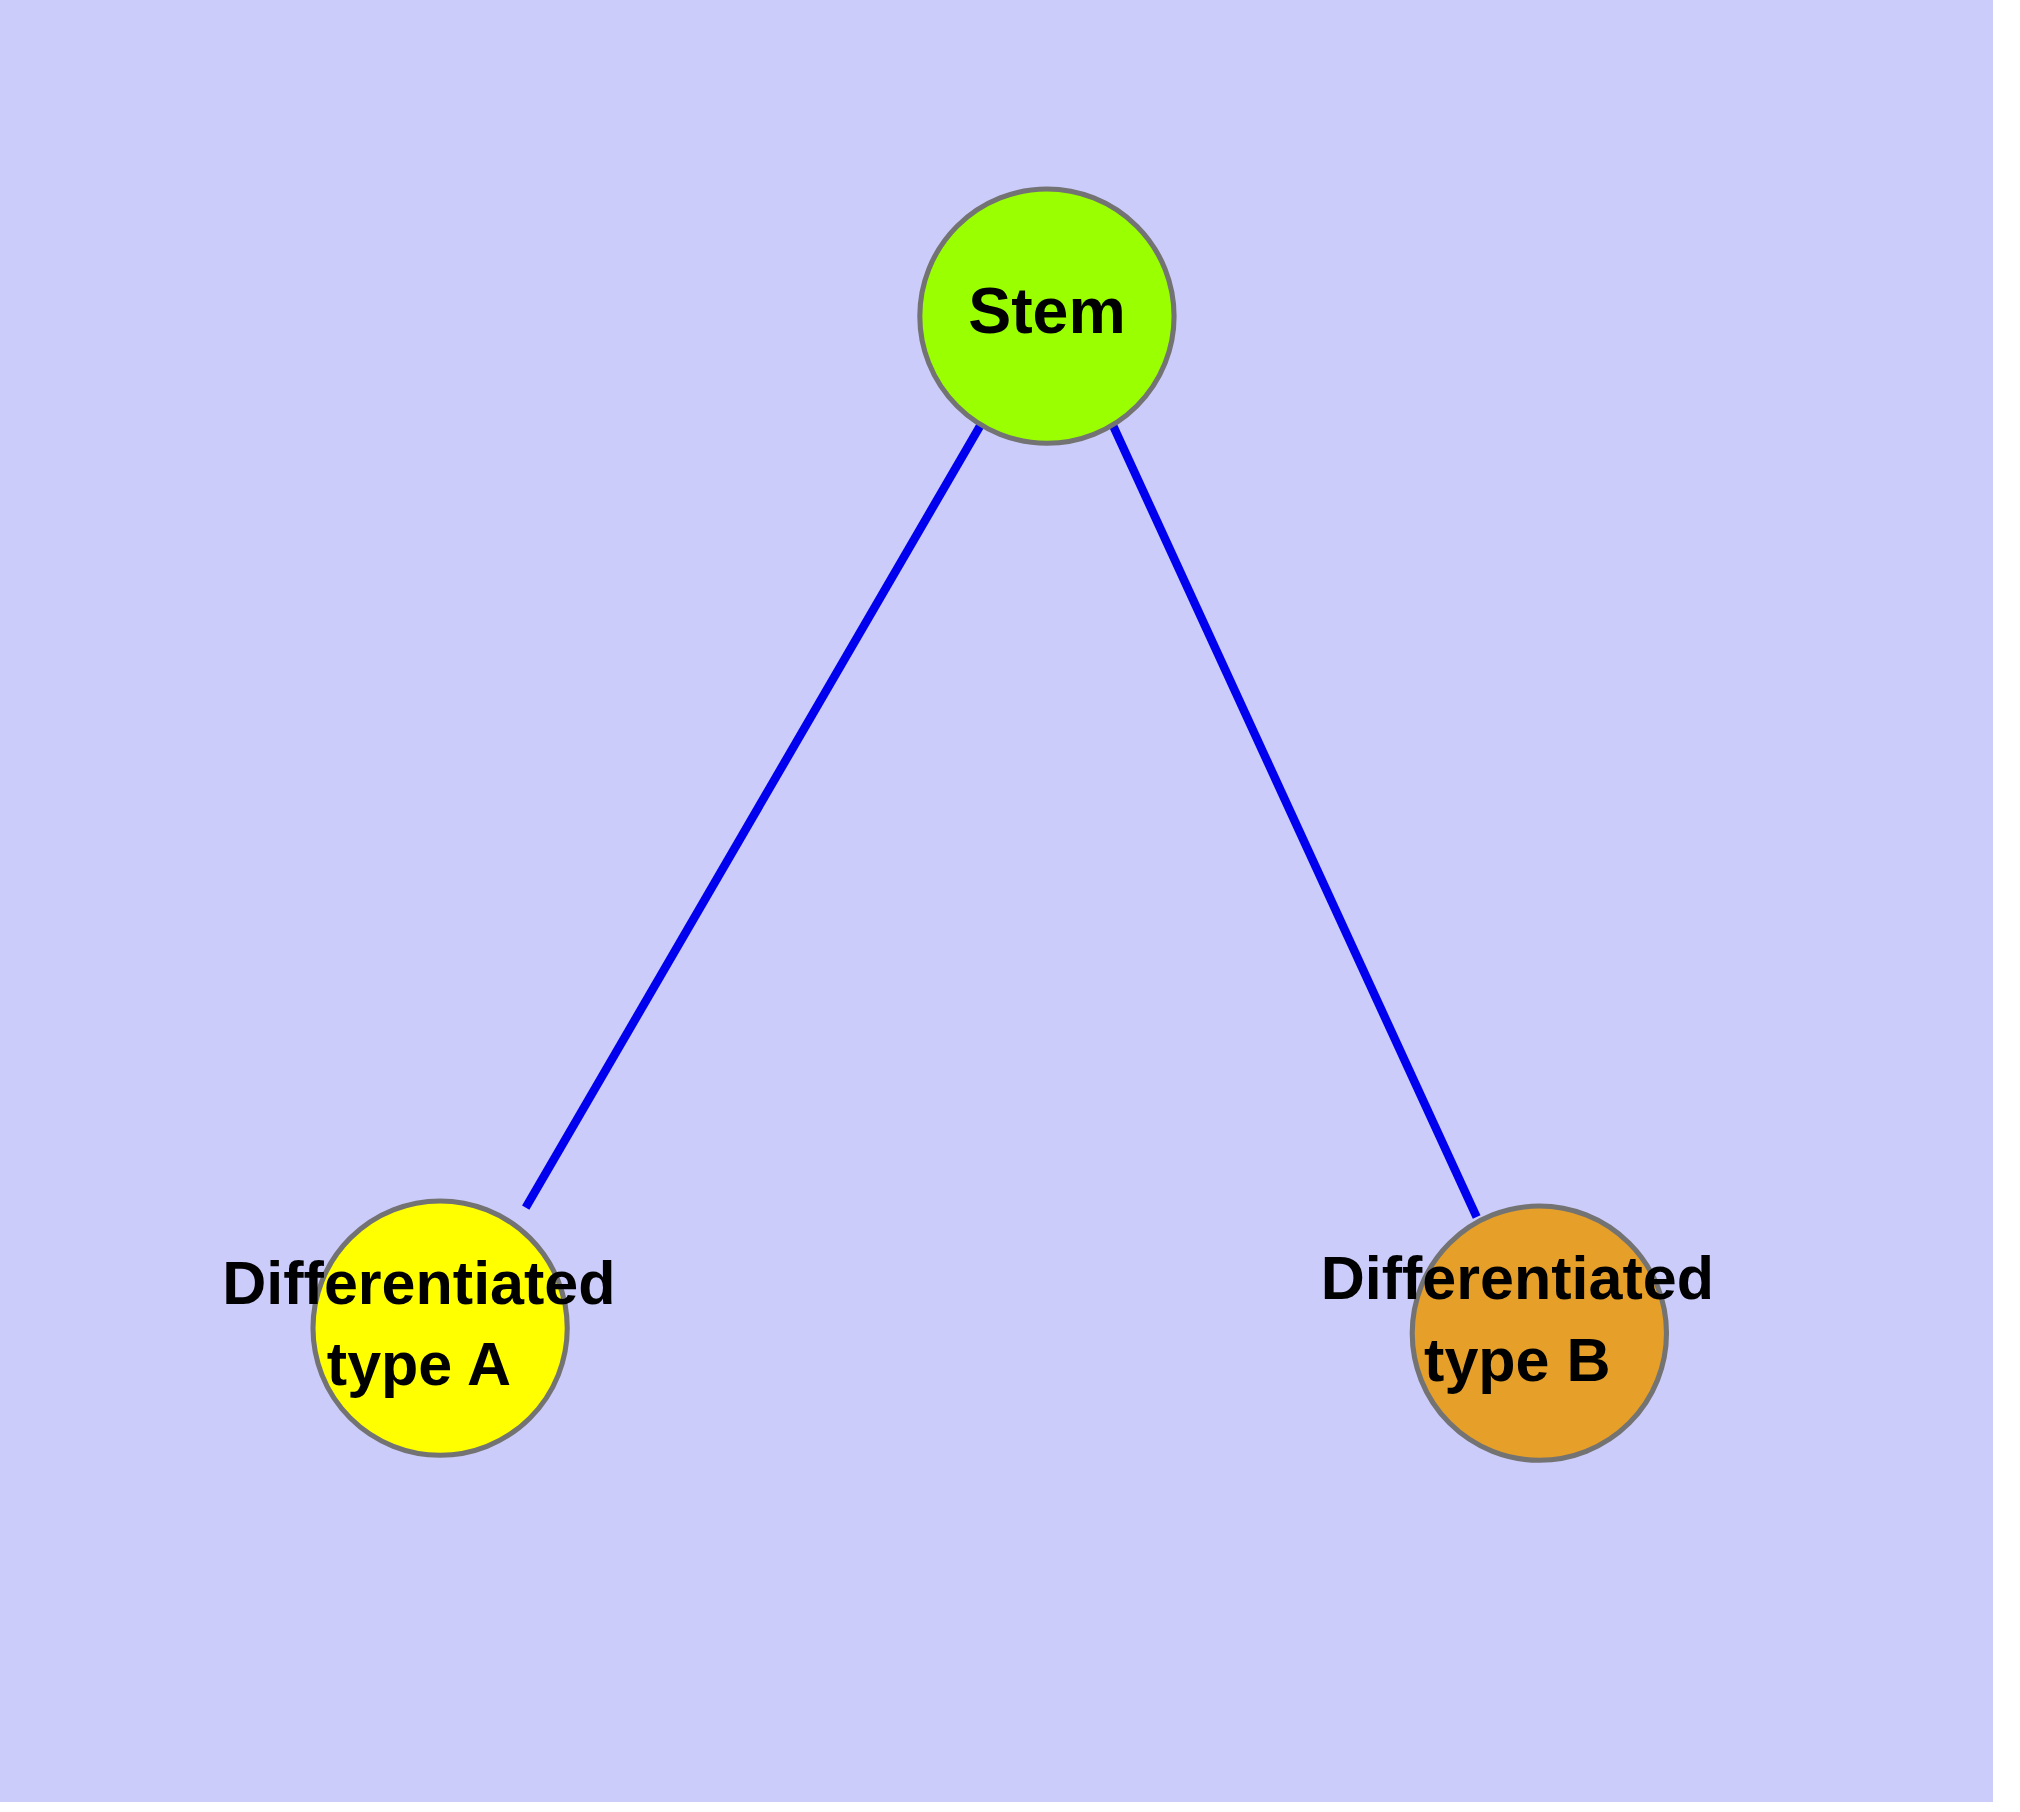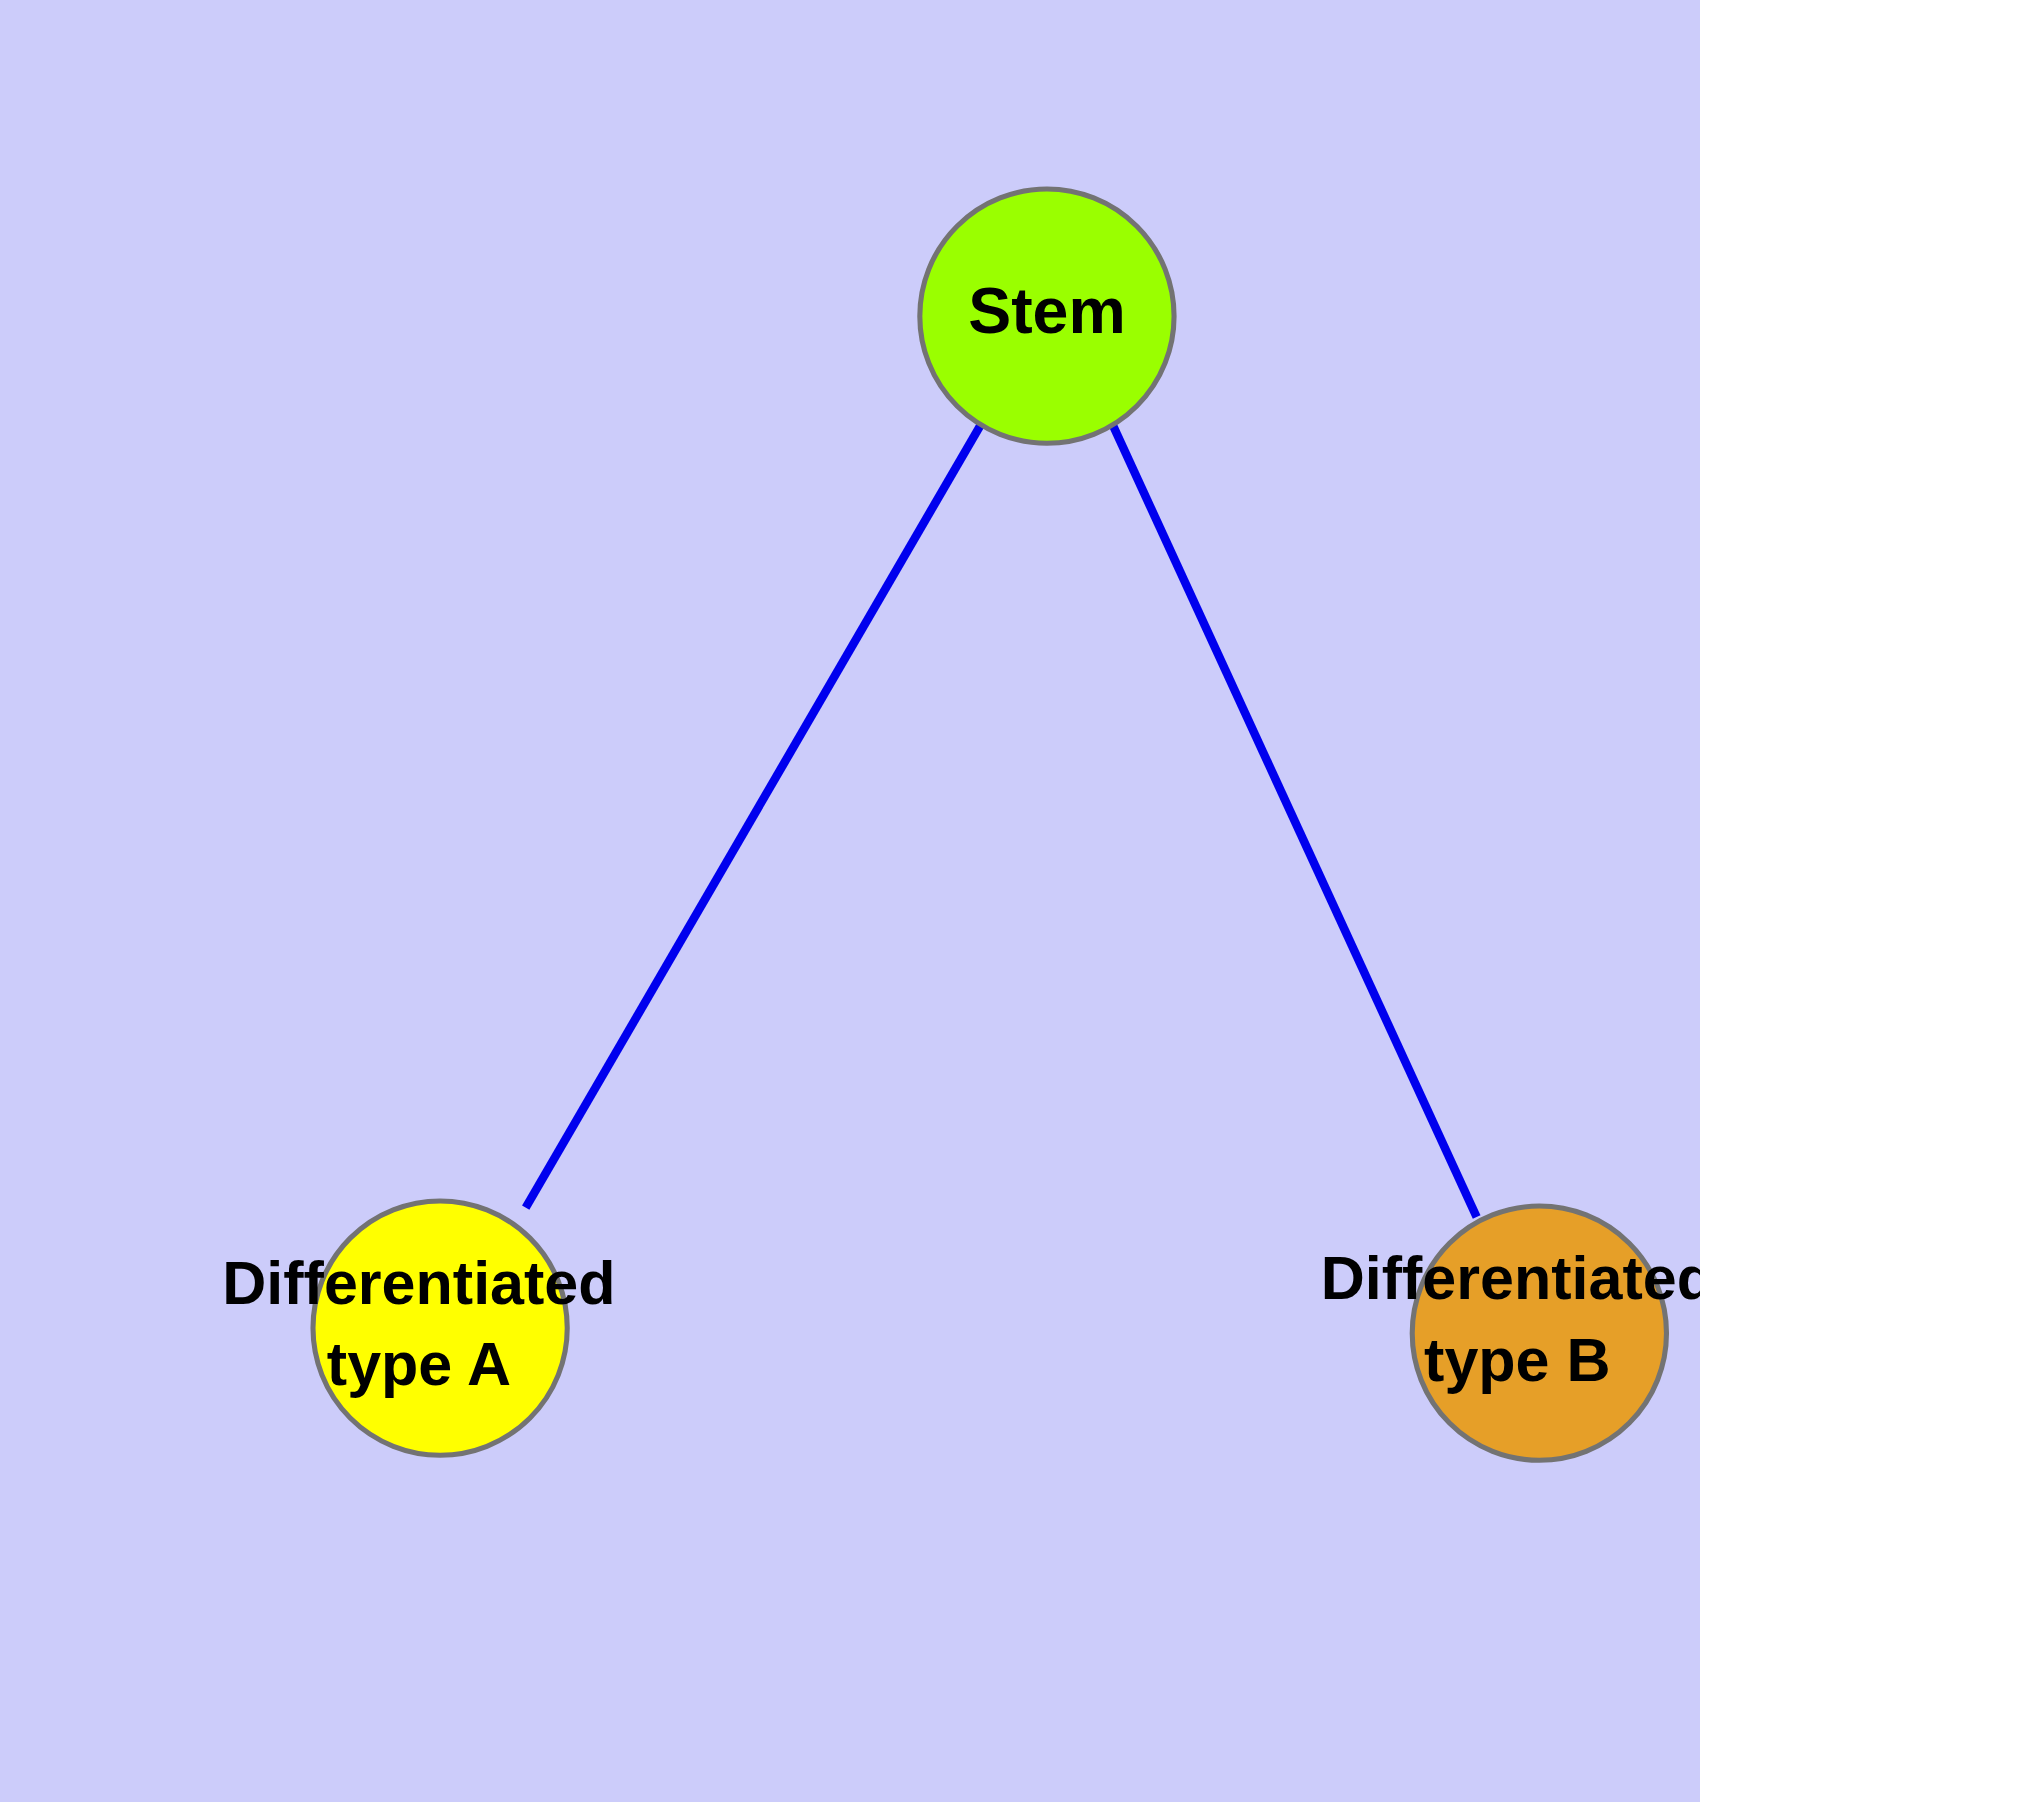--- a/index.html
+++ b/index.html
@@ -51,21 +51,21 @@
   .node-label.single {
     font-size: 76px;
   }
   .node-label.multi {
     font-size: 72px;
   }
 </style>
 </head>
 <body>
 
-<div id="canvas" style="width: 1680px; height: 1812px; padding-left: 20px;">
+<div id="canvas" style="width: 1993px; height: 1812px;">
 
   <div id="plot-area" style="background: rgb(204, 204, 250);"></div>
 
   <svg id="graph-svg" viewBox="0 0 2384 2138">
 
     <g>
       <line class="edge-line" x1="1157" y1="501" x2="620" y2="1425" stroke="#0000ee" stroke-width="10"></line>
       <line class="edge-line" x1="1312" y1="500" x2="1742" y2="1436" stroke="#0000ee" stroke-width="10"></line>
     </g>
 

